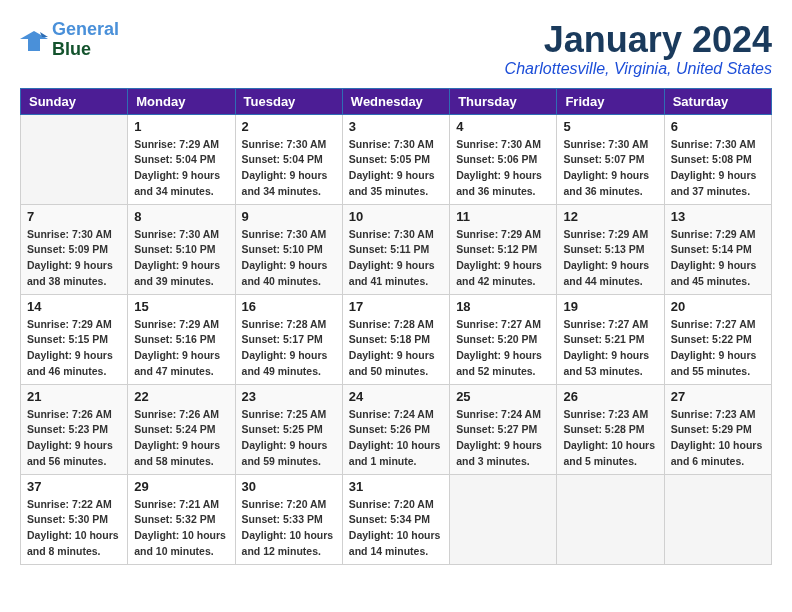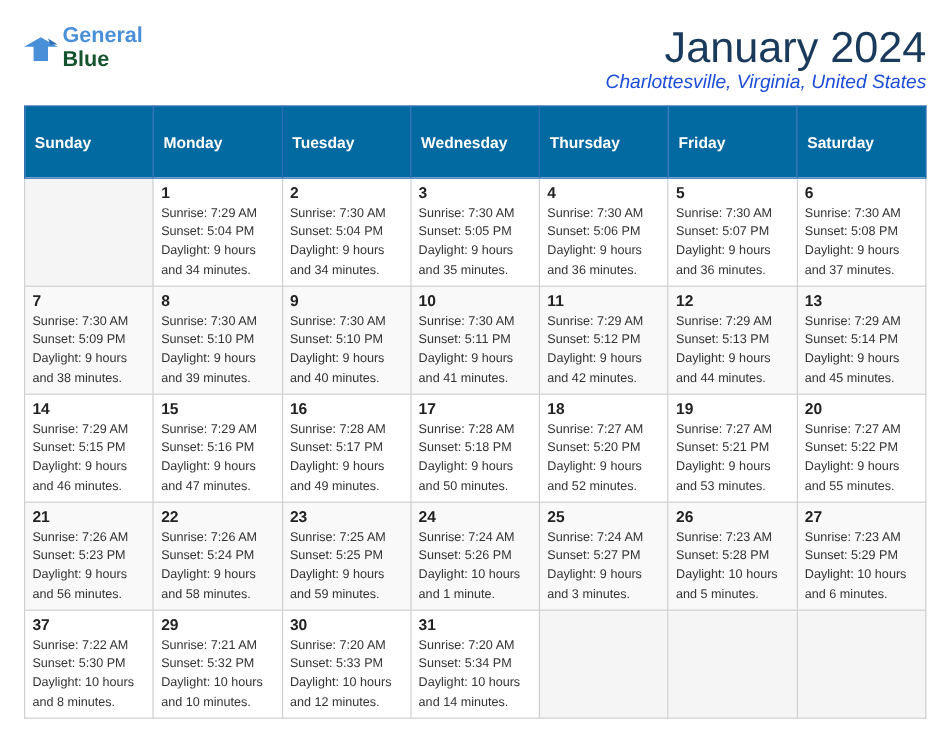--- a/index.html
+++ b/index.html
@@ -32,39 +32,39 @@
     }
     .logo-bird {
       width: 28px;
       height: 22px;
     }
     .title-block {
       text-align: right;
     }
     .month-title {
       font-size: 36px;
-      font-weight: normal;
+      font-weight: bold;
       color: #1a3a5c;
       line-height: 1.1;
     }
     .location {
       font-size: 16px;
       color: #1d4ed8;
       font-style: italic;
     }
     table {
       width: 100%;
       border-collapse: collapse;
       font-size: 11px;
     }
     thead th {
-      background-color: #0369a1;
+      background-color: #4c1d95;
       color: #fff;
       text-align: left;
-      padding: 22px 8px;
+      padding: 5px 8px;
       font-size: 13px;
       font-weight: bold;
       border: 1px solid #2e6db4;
     }
     tbody td {
       border: 1px solid #d0d0d0;
       vertical-align: top;
       padding: 4px 6px;
       width: calc(100% / 7);
       min-height: 80px;
@@ -77,20 +77,21 @@
       font-weight: bold;
       font-size: 13px;
       color: #222;
       margin-bottom: 3px;
       display: block;
     }
     .day-info {
       color: #333;
       font-size: 10.5px;
       line-height: 1.5;
+      font-weight: bold;
     }
     .empty-cell {
       background: #f5f5f5 !important;
     }
   </style>
 </head>
 <body>
 
 <div class="header">
   <div class="logo">

